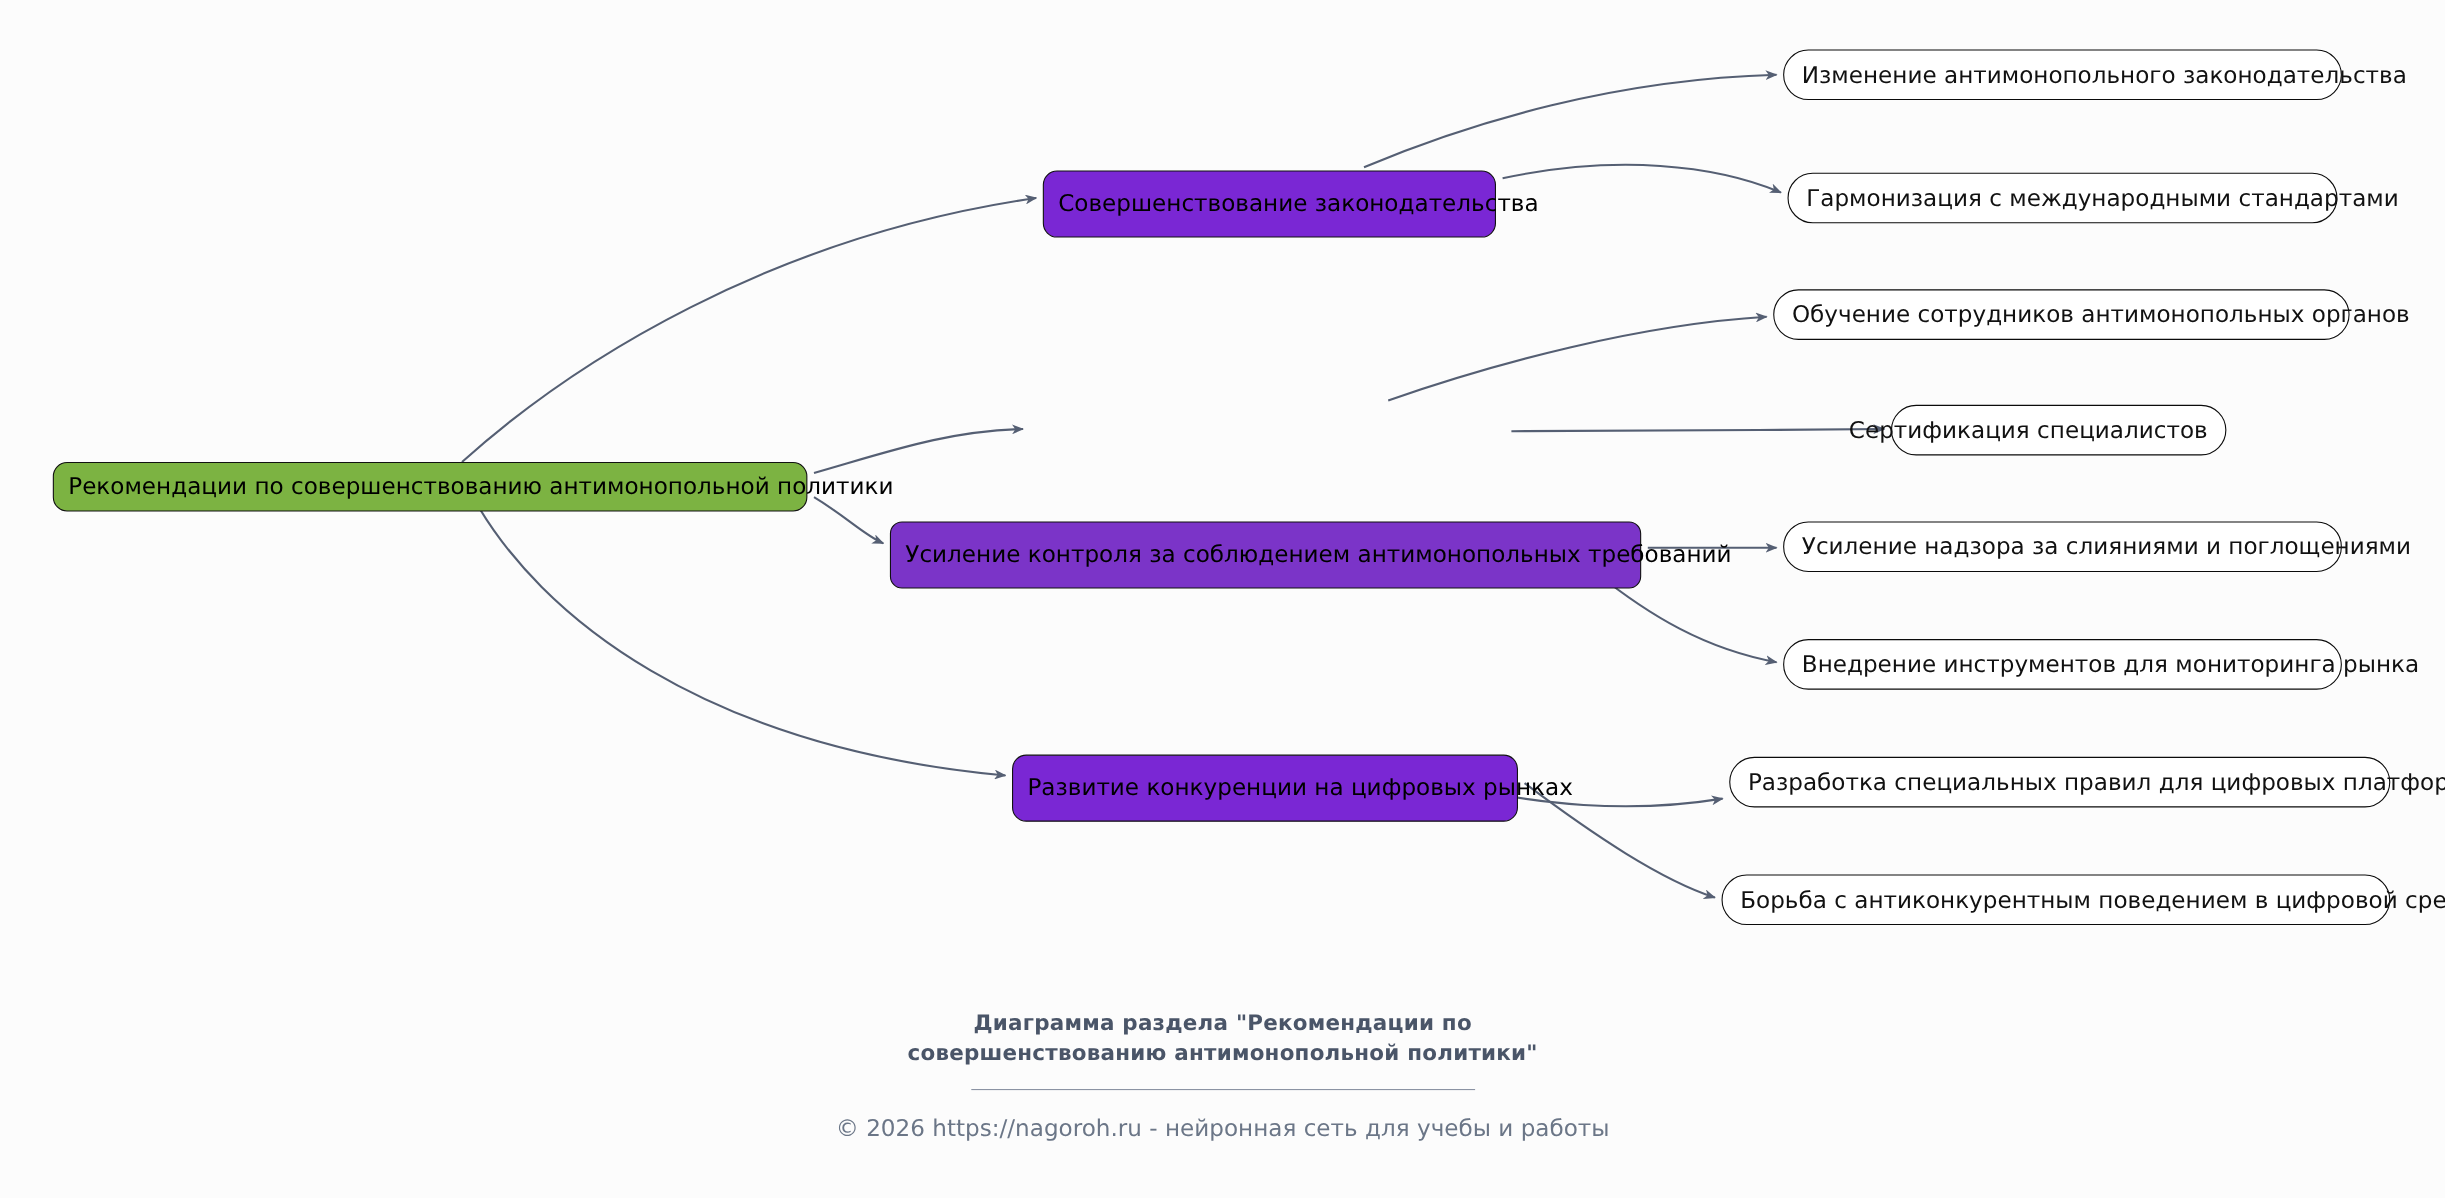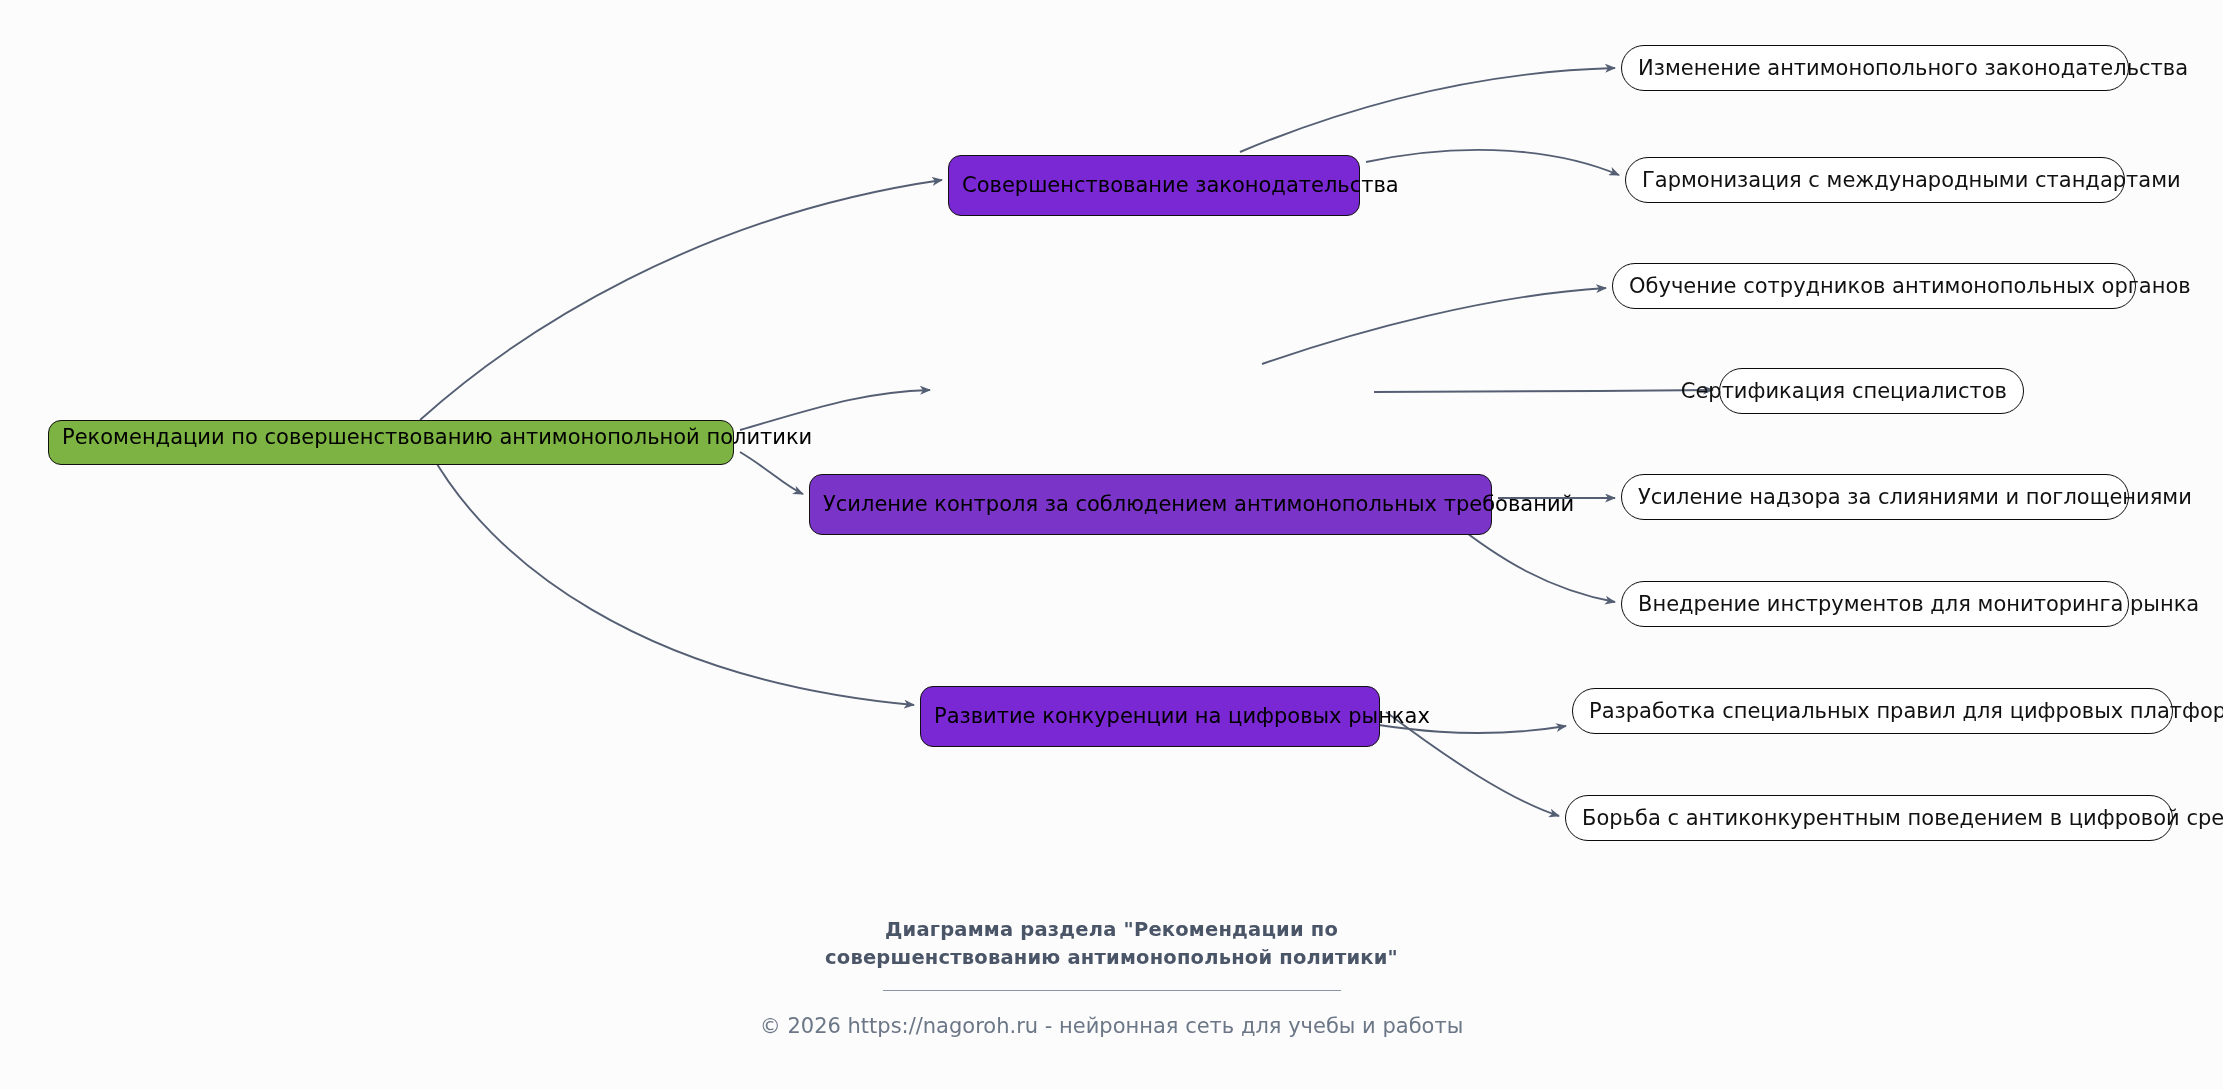--- a/index.html
+++ b/index.html
@@ -35,21 +35,20 @@
     line-height: 1;
   }
   .node-root {
     background: #7cb342;
     border: 1.6px solid #111111;
     border-radius: 13px;
     color: #000000;
     font-size: 21px;
     padding: 16px 13px;
     height: 45px;
-    align-items: flex-end;
   }
   .node-branch {
     background: #7a27d4;
     border: 1.6px solid #111111;
     border-radius: 13px;
     color: #000000;
     font-size: 21px;
     padding: 0 13px;
     height: 61px;
   }
@@ -137,21 +136,21 @@
     <span>Гармонизация с международными стандартами</span>
   </div>
 
   <div class="node node-leaf" style="left:1612px; top:263px; width:524px;">
     <span>Обучение сотрудников антимонопольных органов</span>
   </div>
   <div class="node node-leaf" style="left:1719px; top:368px; width:305px;justify-content:flex-end;">
     <span>Сертификация специалистов</span>
   </div>
 
-  <div class="node node-branch tone-b" style="left:809px; top:474px; width:683px;">
+  <div class="node node-branch tone-b" style="left:809px; top:474px; width:683px;border-radius:11px;">
     <span>Усиление контроля за соблюдением антимонопольных требований</span>
   </div>
   <div class="node node-leaf" style="left:1621px; top:474px; width:508px;">
     <span>Усиление надзора за слияниями и поглощениями</span>
   </div>
   <div class="node node-leaf" style="left:1621px; top:581px; width:508px;">
     <span>Внедрение инструментов для мониторинга рынка</span>
   </div>
 
   <div class="node node-branch" style="left:920px; top:686px; width:460px;">

